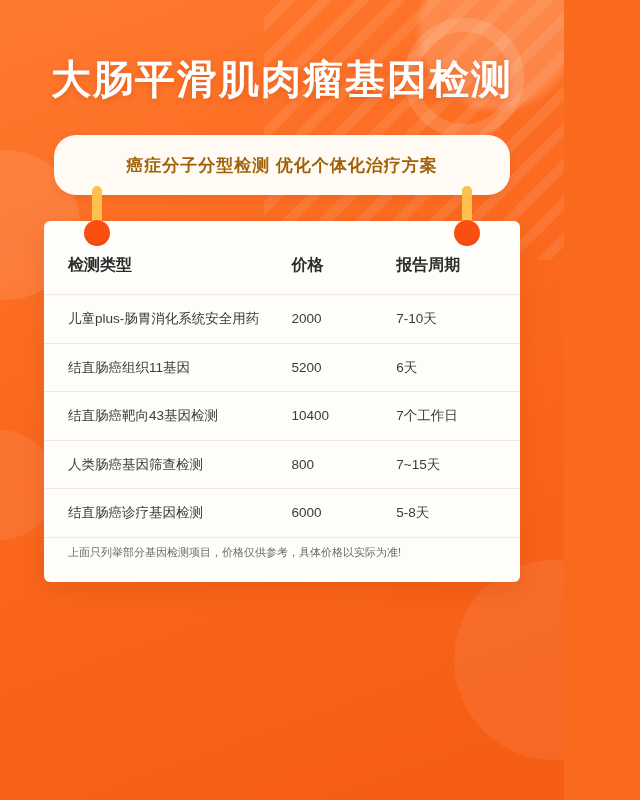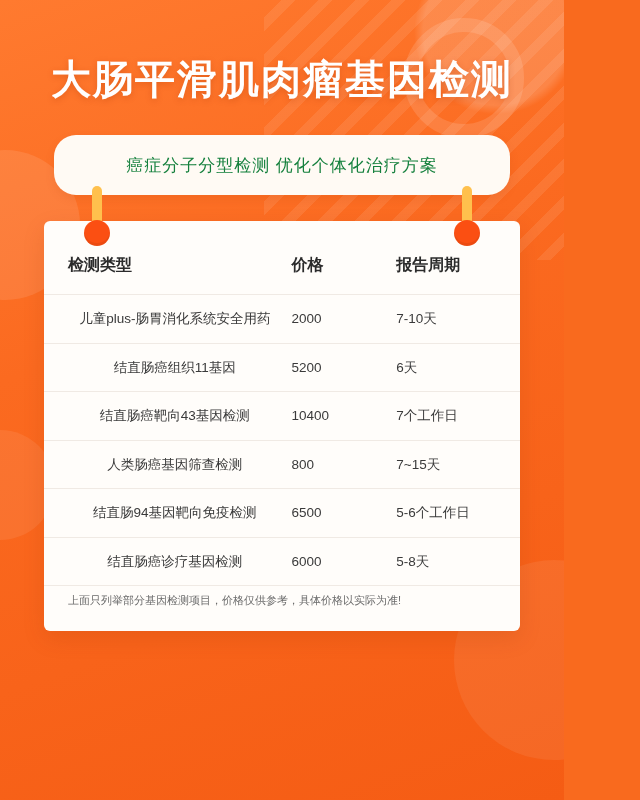--- a/index.html
+++ b/index.html
@@ -79,24 +79,24 @@
     margin: 28px 54px 0 54px;
     background: #fffaf4;
     border-radius: 22px;
     height: 60px;
     display: flex;
     align-items: center;
     justify-content: center;
     box-shadow: 0 4px 10px rgba(170,60,0,0.12);
   }
   .subtitle {
-    color: #15803d;
+    color: #a16207;
     font-size: 17px;
     letter-spacing: 1px;
-    font-weight: 400;
+    font-weight: 700;
     text-align: right;
   }
 
   
   .pin {
     position: absolute;
     top: 186px;
     width: 10px;
     height: 44px;
     background: #ffc04d;
@@ -147,21 +147,20 @@
   table.price-table th.center { text-align: left; }
   table.price-table th:first-child { padding-left: 24px; }
 
   table.price-table td {
     font-size: 13.5px;
     color: #3a3a3a;
     padding: 14px 0;
     border-top: 1px solid #f0eae4;
     line-height: 1.45;
     vertical-align: middle;
-    text-align: center;
   }
   table.price-table td:first-child {
     padding-left: 24px;
     padding-right: 10px;
   }
   table.price-table td.center { text-align: left; }
 
   .note {
     font-size: 11px;
     color: #6b6b6b;
@@ -219,25 +218,20 @@
           <td>结直肠癌靶向43基因检测</td>
           <td class="center">10400</td>
           <td class="center">7个工作日</td>
         </tr>
         <tr>
           <td>人类肠癌基因筛查检测</td>
           <td class="center">800</td>
           <td class="center">7~15天</td>
         </tr>
         <tr>
-          <td>结直肠94基因靶向免疫检测</td>
-          <td class="center">6500</td>
-          <td class="center">5-6个工作日</td>
-        </tr>
-        <tr>
           <td>结直肠癌诊疗基因检测</td>
           <td class="center">6000</td>
           <td class="center">5-8天</td>
         </tr>
       </tbody>
     </table>
     <div class="note">上面只列举部分基因检测项目，价格仅供参考，具体价格以实际为准!</div>
   </div>
 
 </div>

